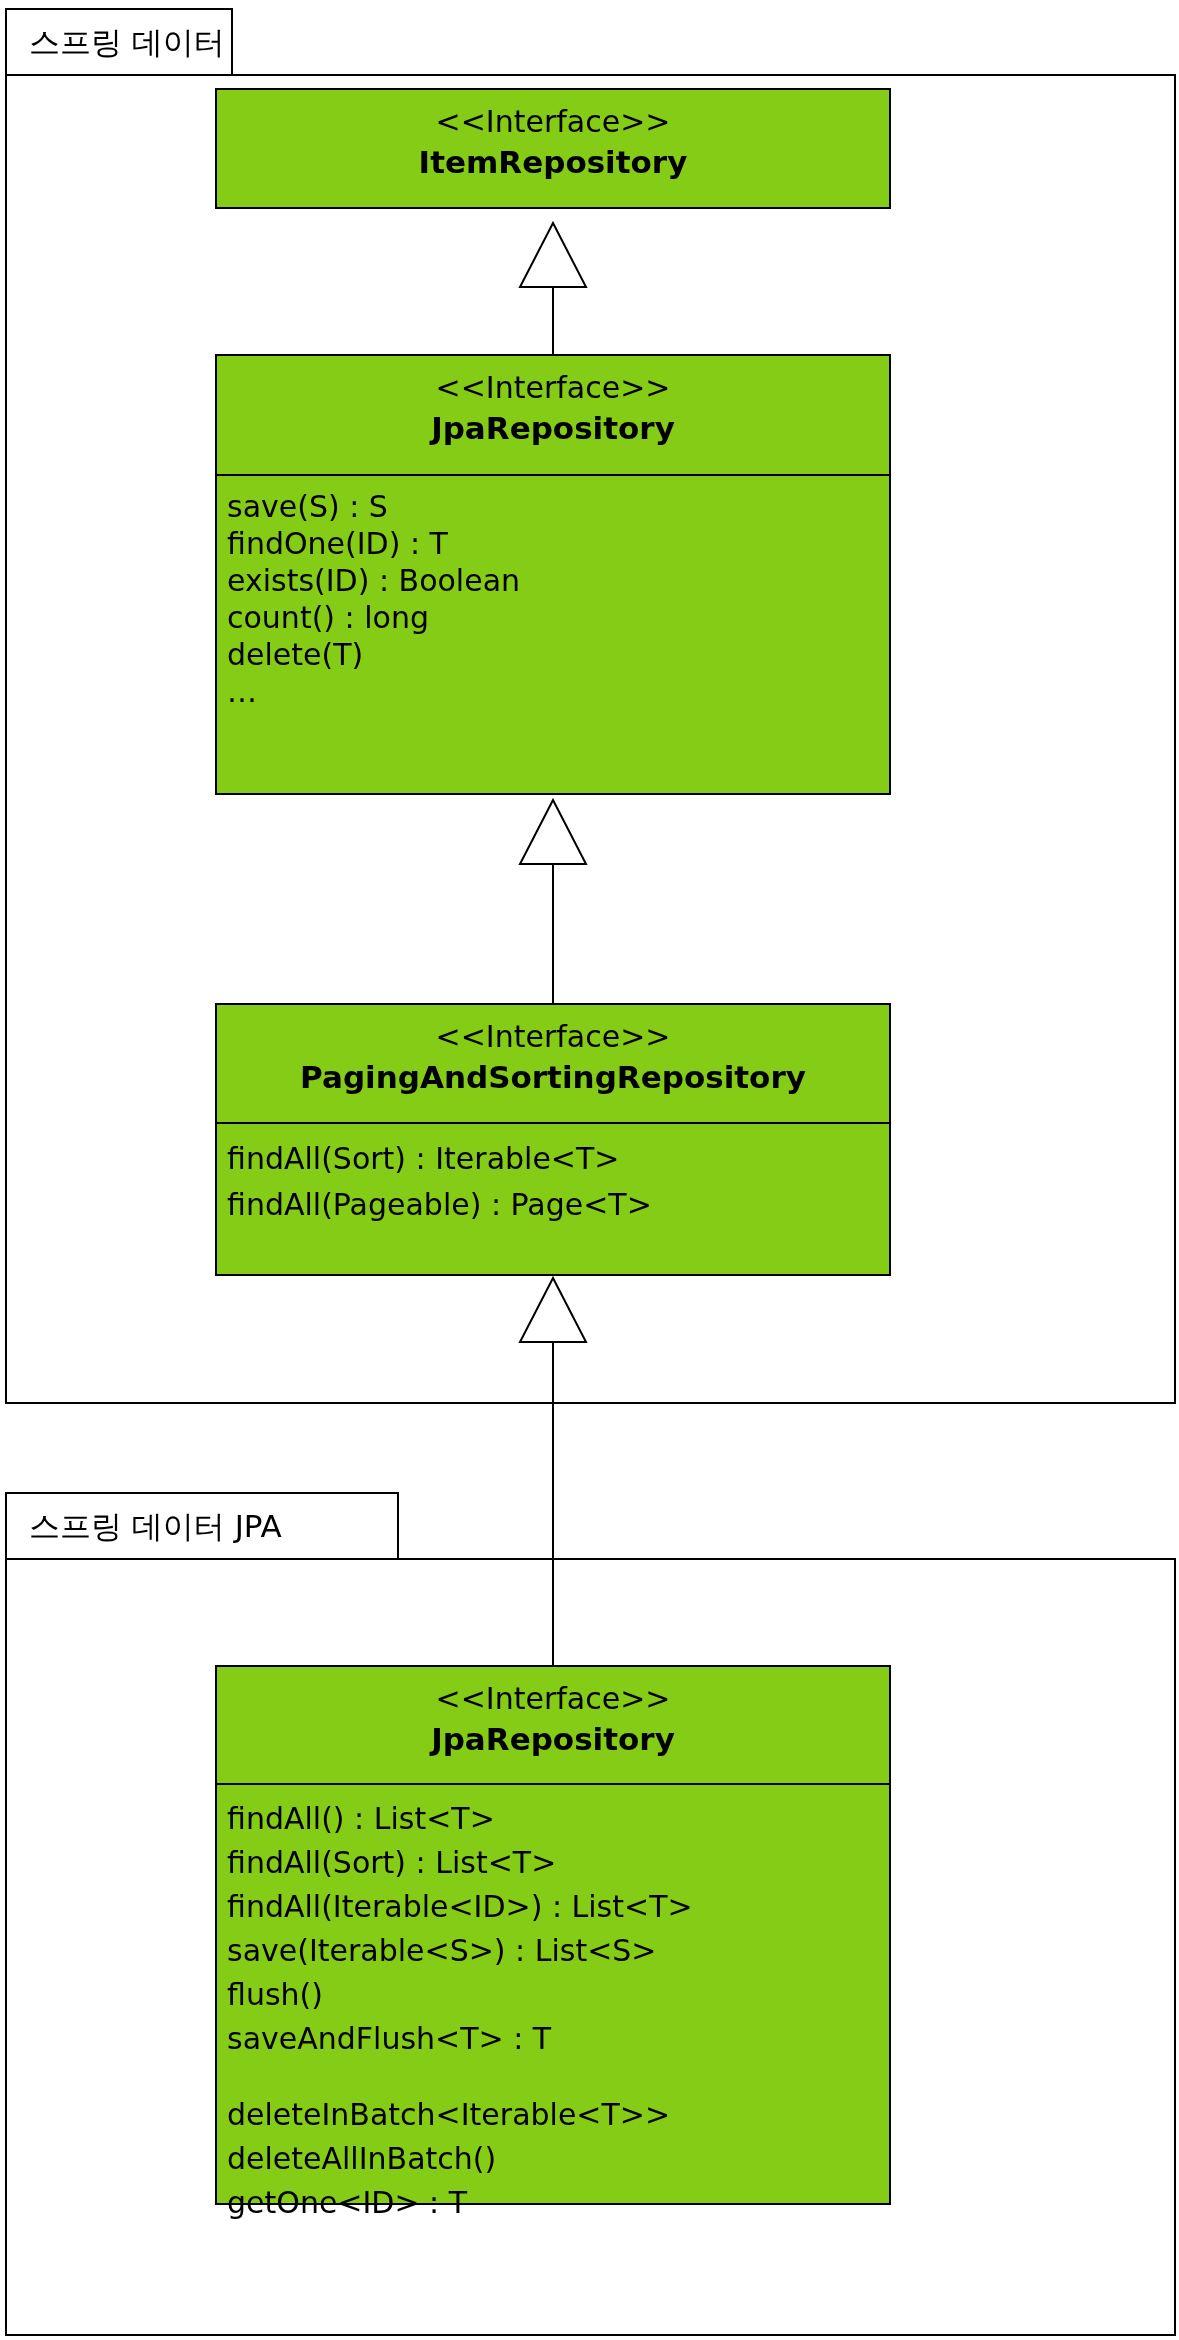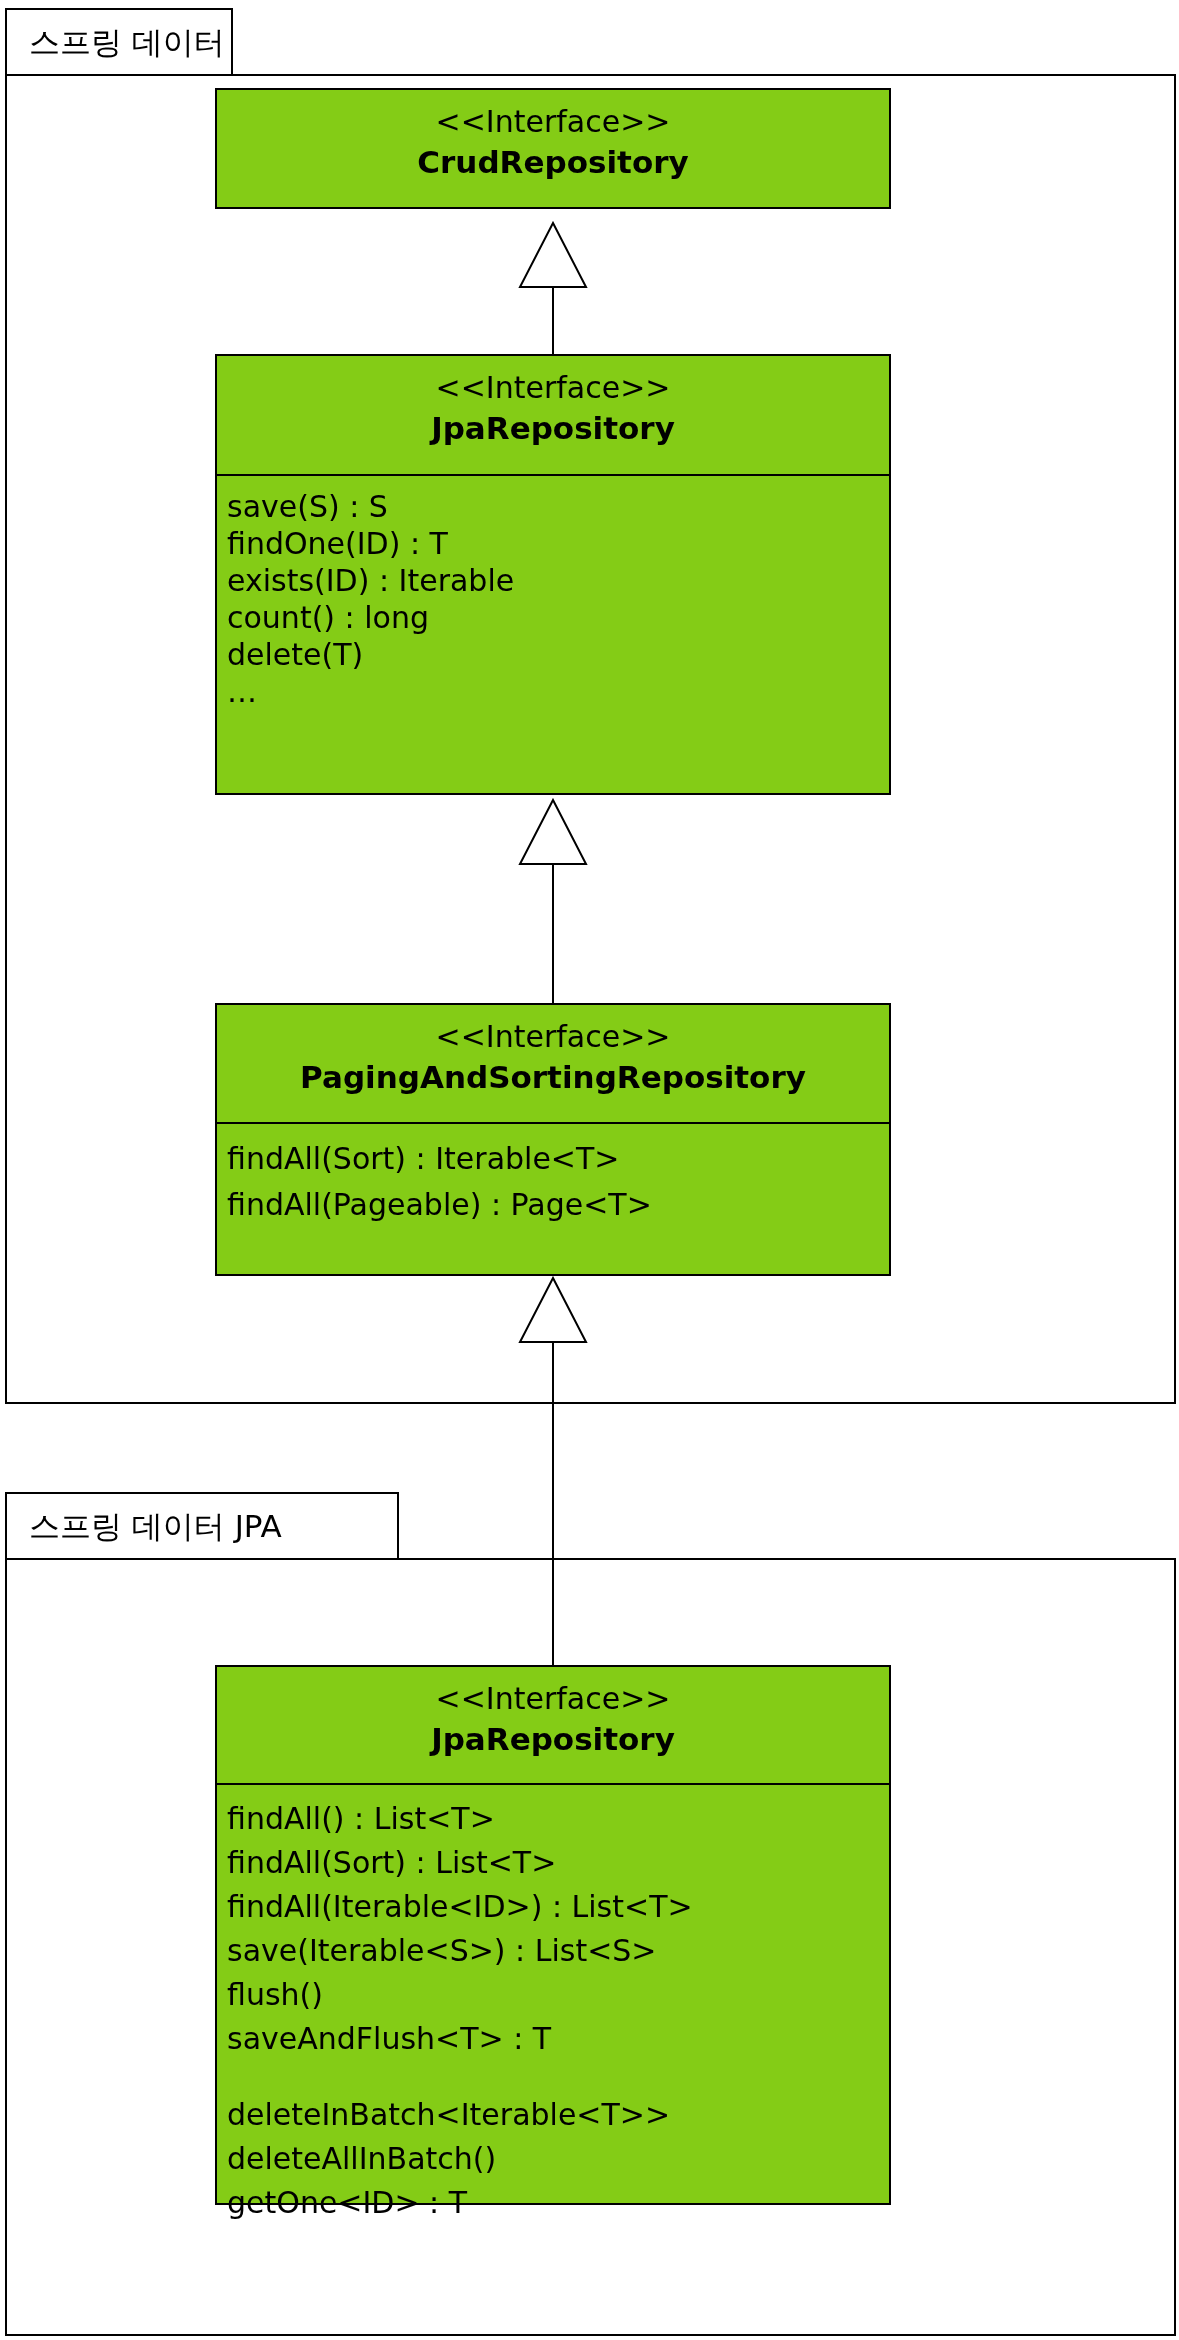--- a/index.html
+++ b/index.html
@@ -112,40 +112,40 @@
 
   <div class="package-body" style="left:5px; top:74px; width:1171px; height:1330px;"></div>
   <div class="tab-mask" style="left:7px; top:72px; width:224px; height:6px;"></div>
   <div class="package-tab" style="left:5px; top:8px; width:228px; height:68px;">
     <span class="package-tab-label">스프링 데이터</span>
   </div>
 
   <div class="uml-class" style="left:215px; top:88px; width:676px; height:121px;">
     <div class="uml-header">
       <div class="uml-stereotype">&lt;&lt;Interface&gt;&gt;</div>
-      <div class="uml-name">CrudRepository</div>
+      <div class="uml-name">ItemRepository</div>
     </div>
   </div>
 
   <div class="gen-line" style="left:552px; top:288px; height:67px;"></div>
   <div class="gen-arrow" style="left:518px; top:221px; width:70px; height:68px;">
     <svg width="70" height="68" viewBox="0 0 70 68">
       <polygon points="35,2 68,66 2,66" fill="#ffffff" stroke="#000000" stroke-width="2"></polygon>
     </svg>
   </div>
 
   <div class="uml-class" style="left:215px; top:354px; width:676px; height:441px;">
     <div class="uml-header with-divider" style="height:120px;">
       <div class="uml-stereotype">&lt;&lt;Interface&gt;&gt;</div>
       <div class="uml-name">JpaRepository</div>
     </div>
     <div class="uml-members">
       <div class="uml-member">save(S) : S</div>
       <div class="uml-member">findOne(ID) : T</div>
-      <div class="uml-member">exists(ID) : Iterable</div>
+      <div class="uml-member">exists(ID) : Boolean</div>
       <div class="uml-member">count() : long</div>
       <div class="uml-member">delete(T)</div>
       <div class="uml-member">…</div>
     </div>
   </div>
 
   <div class="gen-line" style="left:552px; top:865px; height:139px;"></div>
   <div class="gen-arrow" style="left:518px; top:798px; width:70px; height:68px;">
     <svg width="70" height="68" viewBox="0 0 70 68">
       <polygon points="35,2 68,66 2,66" fill="#ffffff" stroke="#000000" stroke-width="2"></polygon>

